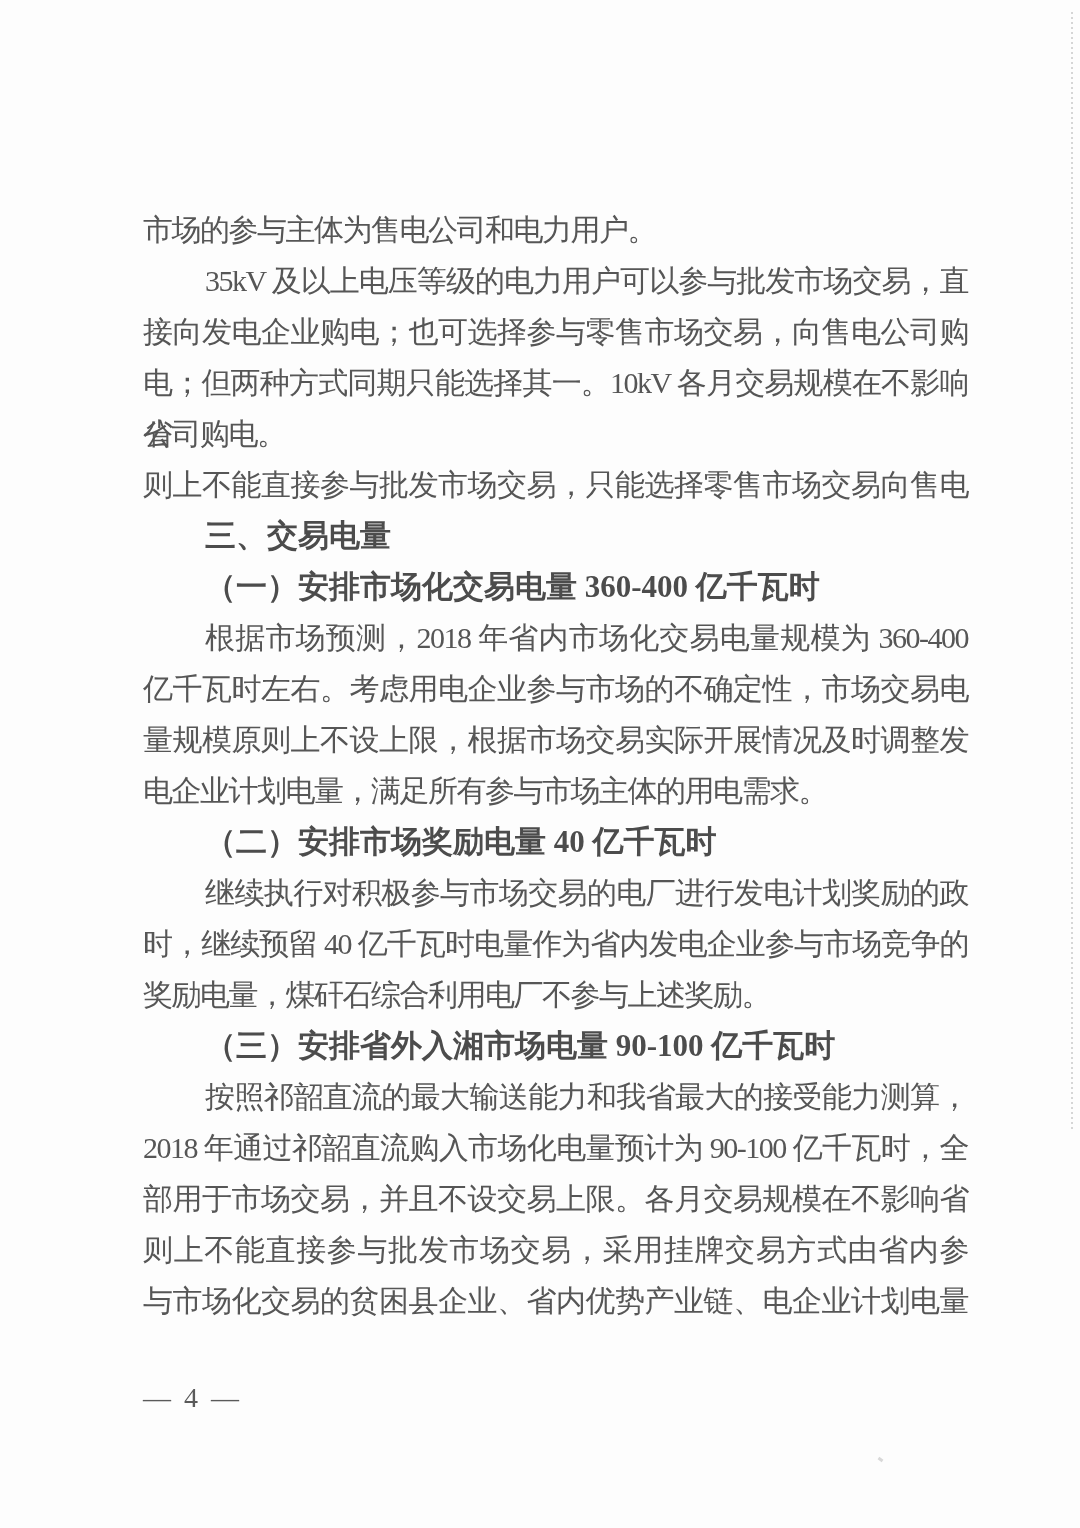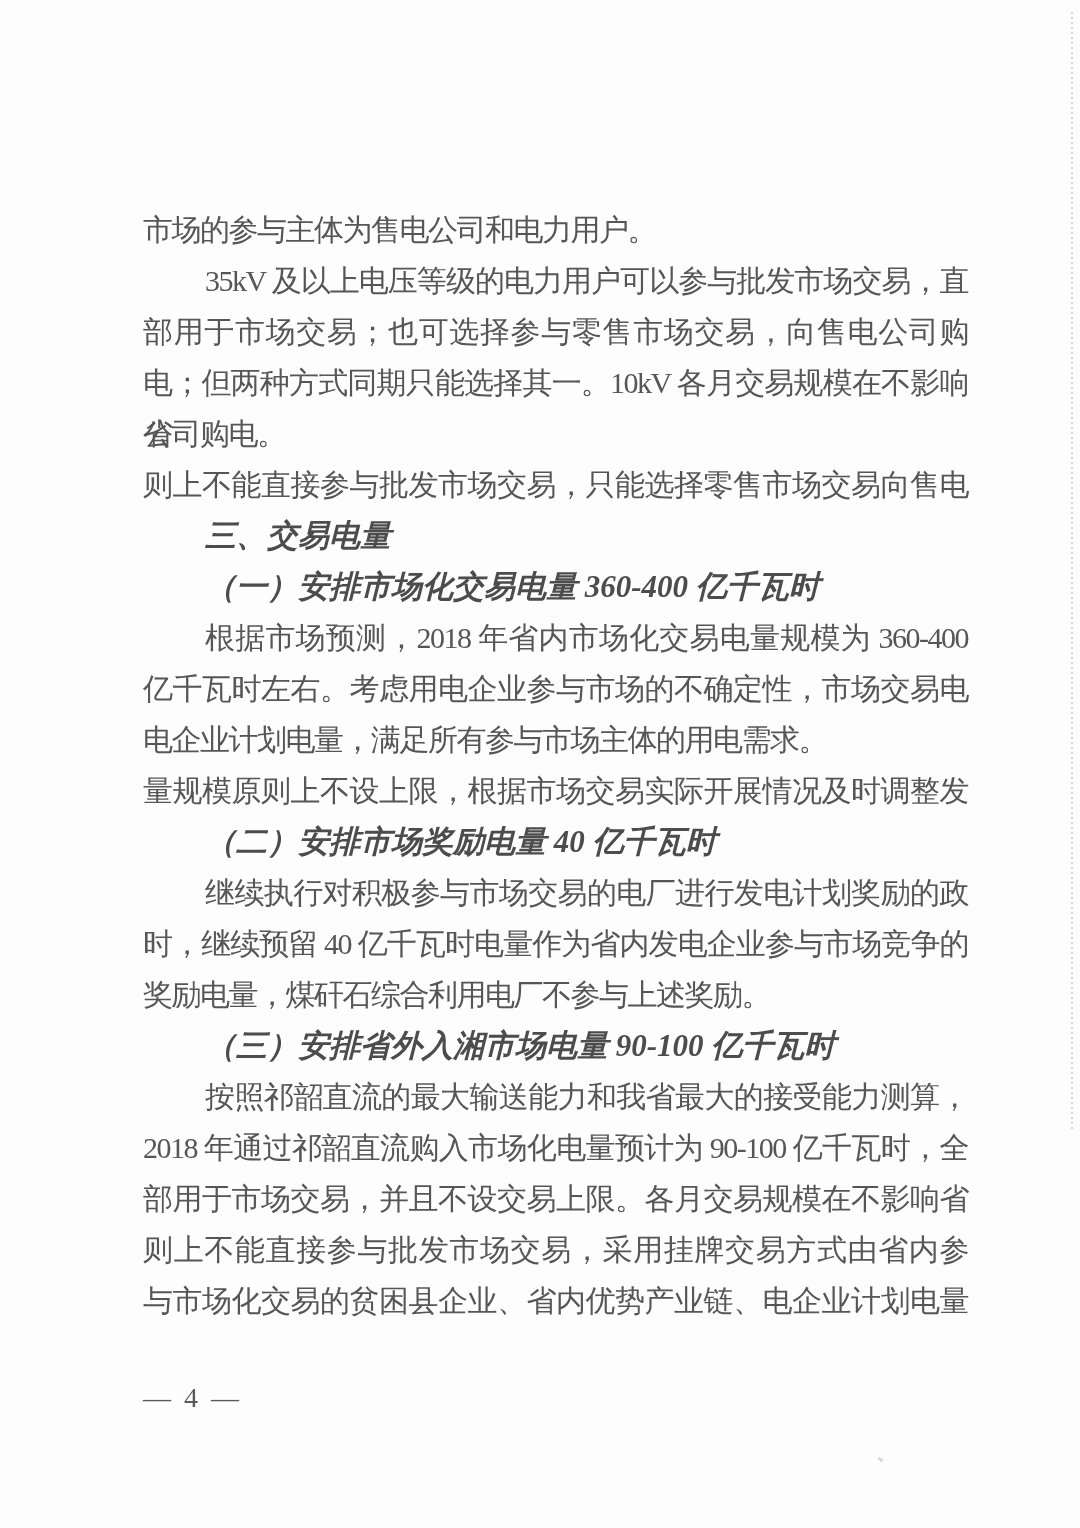--- a/index.html
+++ b/index.html
@@ -57,21 +57,20 @@
     text-align-last: justify;
   }
   .line.indent {
     text-indent: 62px;
   }
   .line.head {
     font-size: 31px;
     font-weight: 700;
     letter-spacing: 0;
     color: #4c4c4c;
-    font-style: italic;
   }
   .page-footer {
     position: absolute;
     left: 143px;
     top: 1381px;
     height: 34px;
     line-height: 34px;
     font-size: 28px;
     letter-spacing: 3px;
     color: #5a5a5a;
@@ -80,30 +79,30 @@
 </head>
 <body>
 
 <div class="page">
   <div class="scan-edge"></div>
   <div class="scan-dot"></div>
 
   <div class="text-block">
     <div class="line">市场的参与主体为售电公司和电力用户。</div>
     <div class="line indent fill">35kV 及以上电压等级的电力用户可以参与批发市场交易，直</div>
-    <div class="line fill">部用于市场交易；也可选择参与零售市场交易，向售电公司购</div>
+    <div class="line fill">接向发电企业购电；也可选择参与零售市场交易，向售电公司购</div>
     <div class="line fill">电；但两种方式同期只能选择其一。10kV 各月交易规模在不影响省</div>
     <div class="line">公司购电。</div>
     <div class="line fill">则上不能直接参与批发市场交易，只能选择零售市场交易向售电</div>
     <div class="line indent head">三、交易电量</div>
     <div class="line indent head">（一）安排市场化交易电量 360-400 亿千瓦时</div>
     <div class="line indent fill">根据市场预测，2018 年省内市场化交易电量规模为 360-400</div>
     <div class="line fill">亿千瓦时左右。考虑用电企业参与市场的不确定性，市场交易电</div>
+    <div class="line fill">量规模原则上不设上限，根据市场交易实际开展情况及时调整发</div>
     <div class="line">电企业计划电量，满足所有参与市场主体的用电需求。</div>
-    <div class="line fill">量规模原则上不设上限，根据市场交易实际开展情况及时调整发</div>
     <div class="line indent head">（二）安排市场奖励电量 40 亿千瓦时</div>
     <div class="line indent fill">继续执行对积极参与市场交易的电厂进行发电计划奖励的政</div>
     <div class="line fill">时，继续预留 40 亿千瓦时电量作为省内发电企业参与市场竞争的</div>
     <div class="line">奖励电量，煤矸石综合利用电厂不参与上述奖励。</div>
     <div class="line indent head">（三）安排省外入湘市场电量 90-100 亿千瓦时</div>
     <div class="line indent fill">按照祁韶直流的最大输送能力和我省最大的接受能力测算，</div>
     <div class="line fill">2018 年通过祁韶直流购入市场化电量预计为 90-100 亿千瓦时，全</div>
     <div class="line fill">部用于市场交易，并且不设交易上限。各月交易规模在不影响省</div>
     <div class="line fill">则上不能直接参与批发市场交易，采用挂牌交易方式由省内参</div>
     <div class="line fill">与市场化交易的贫困县企业、省内优势产业链、电企业计划电量</div>

